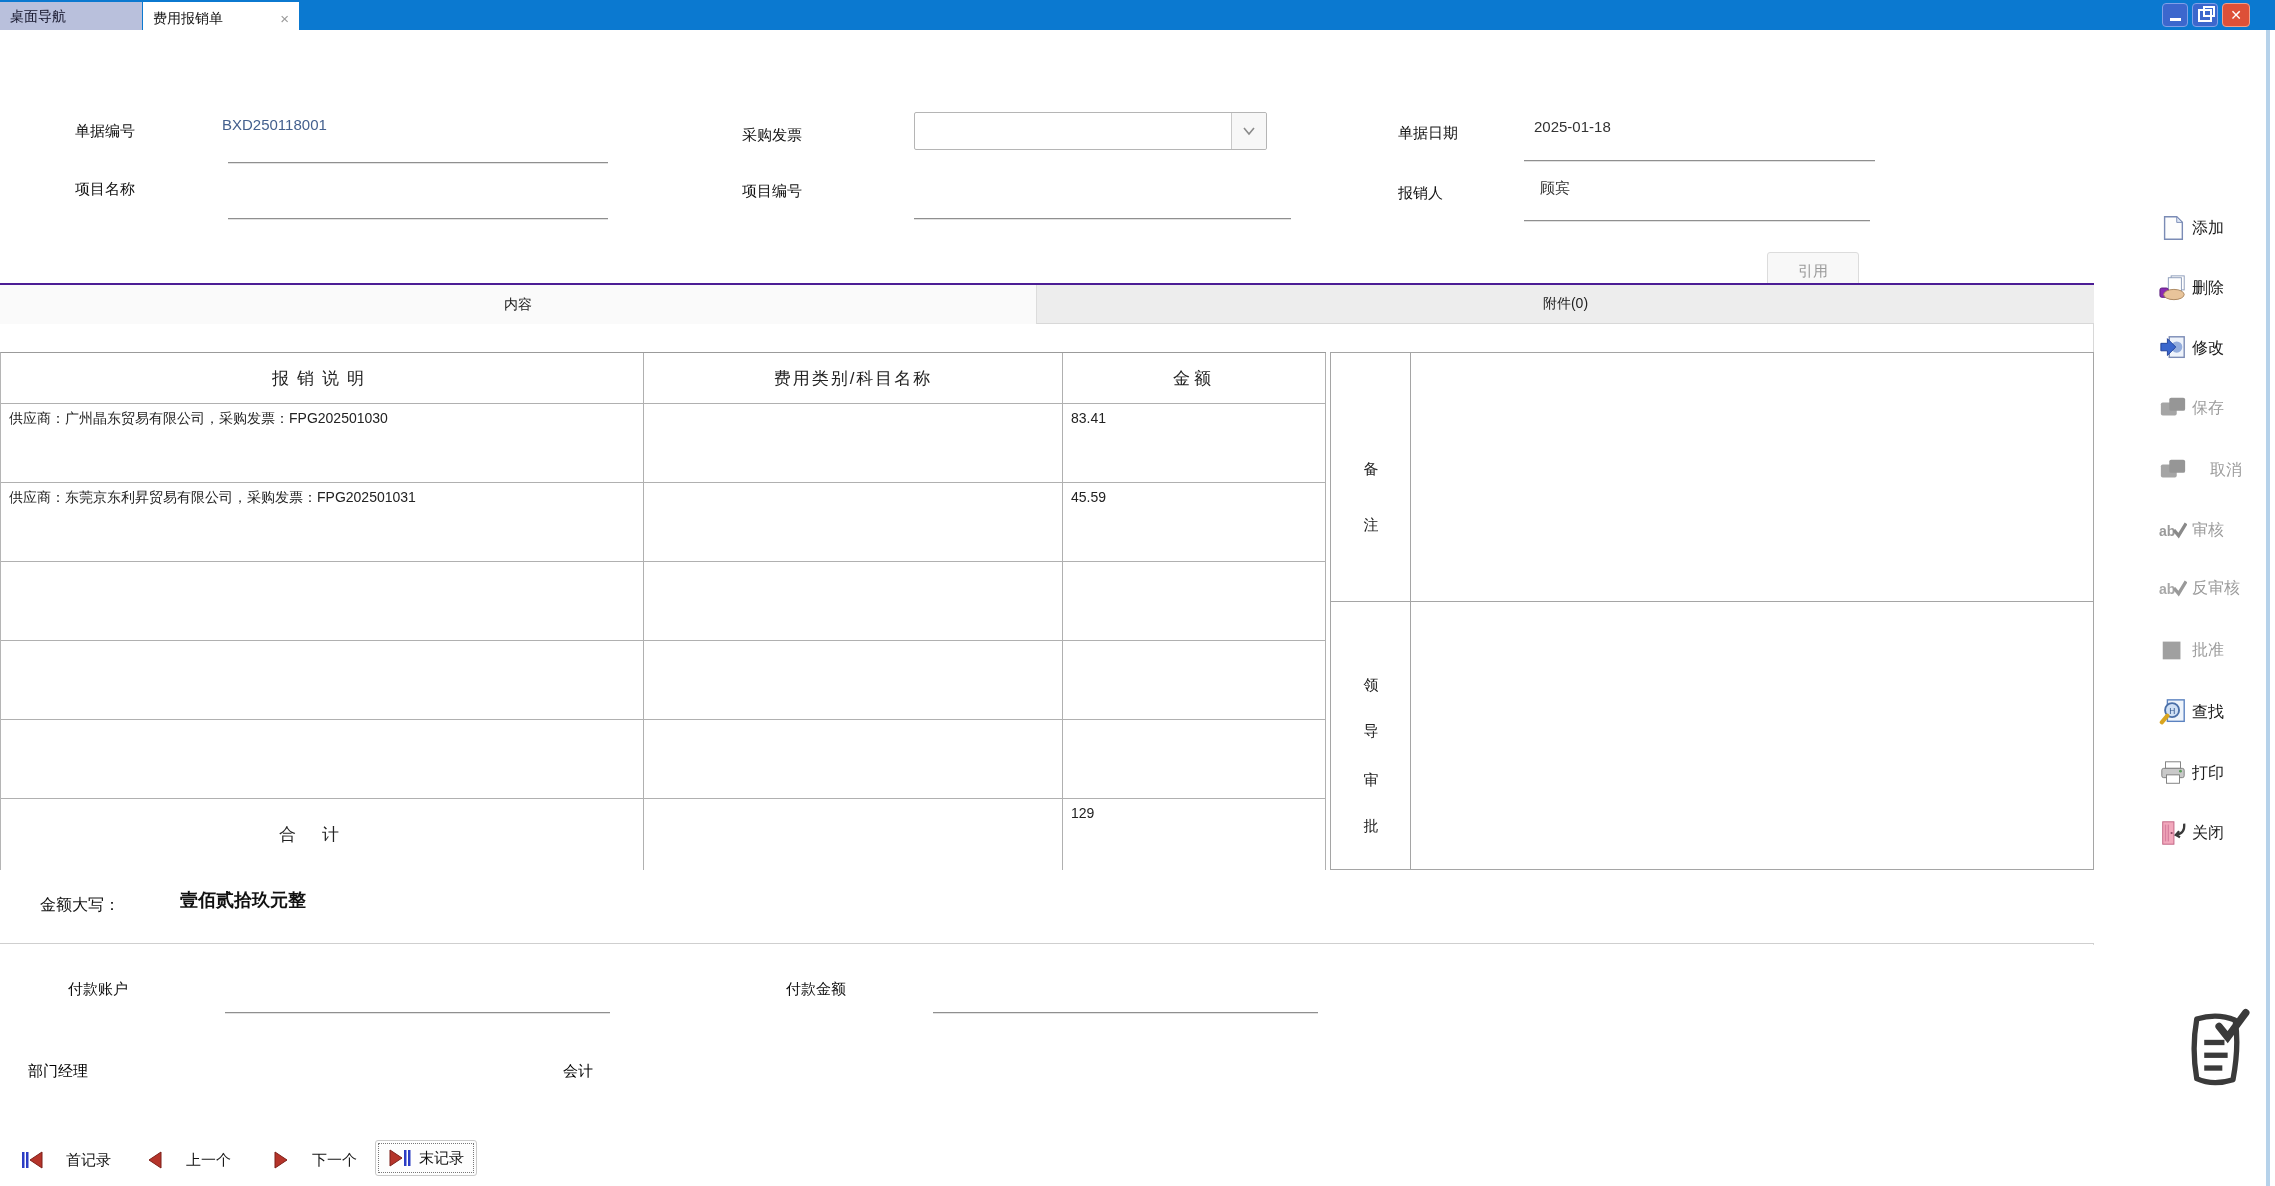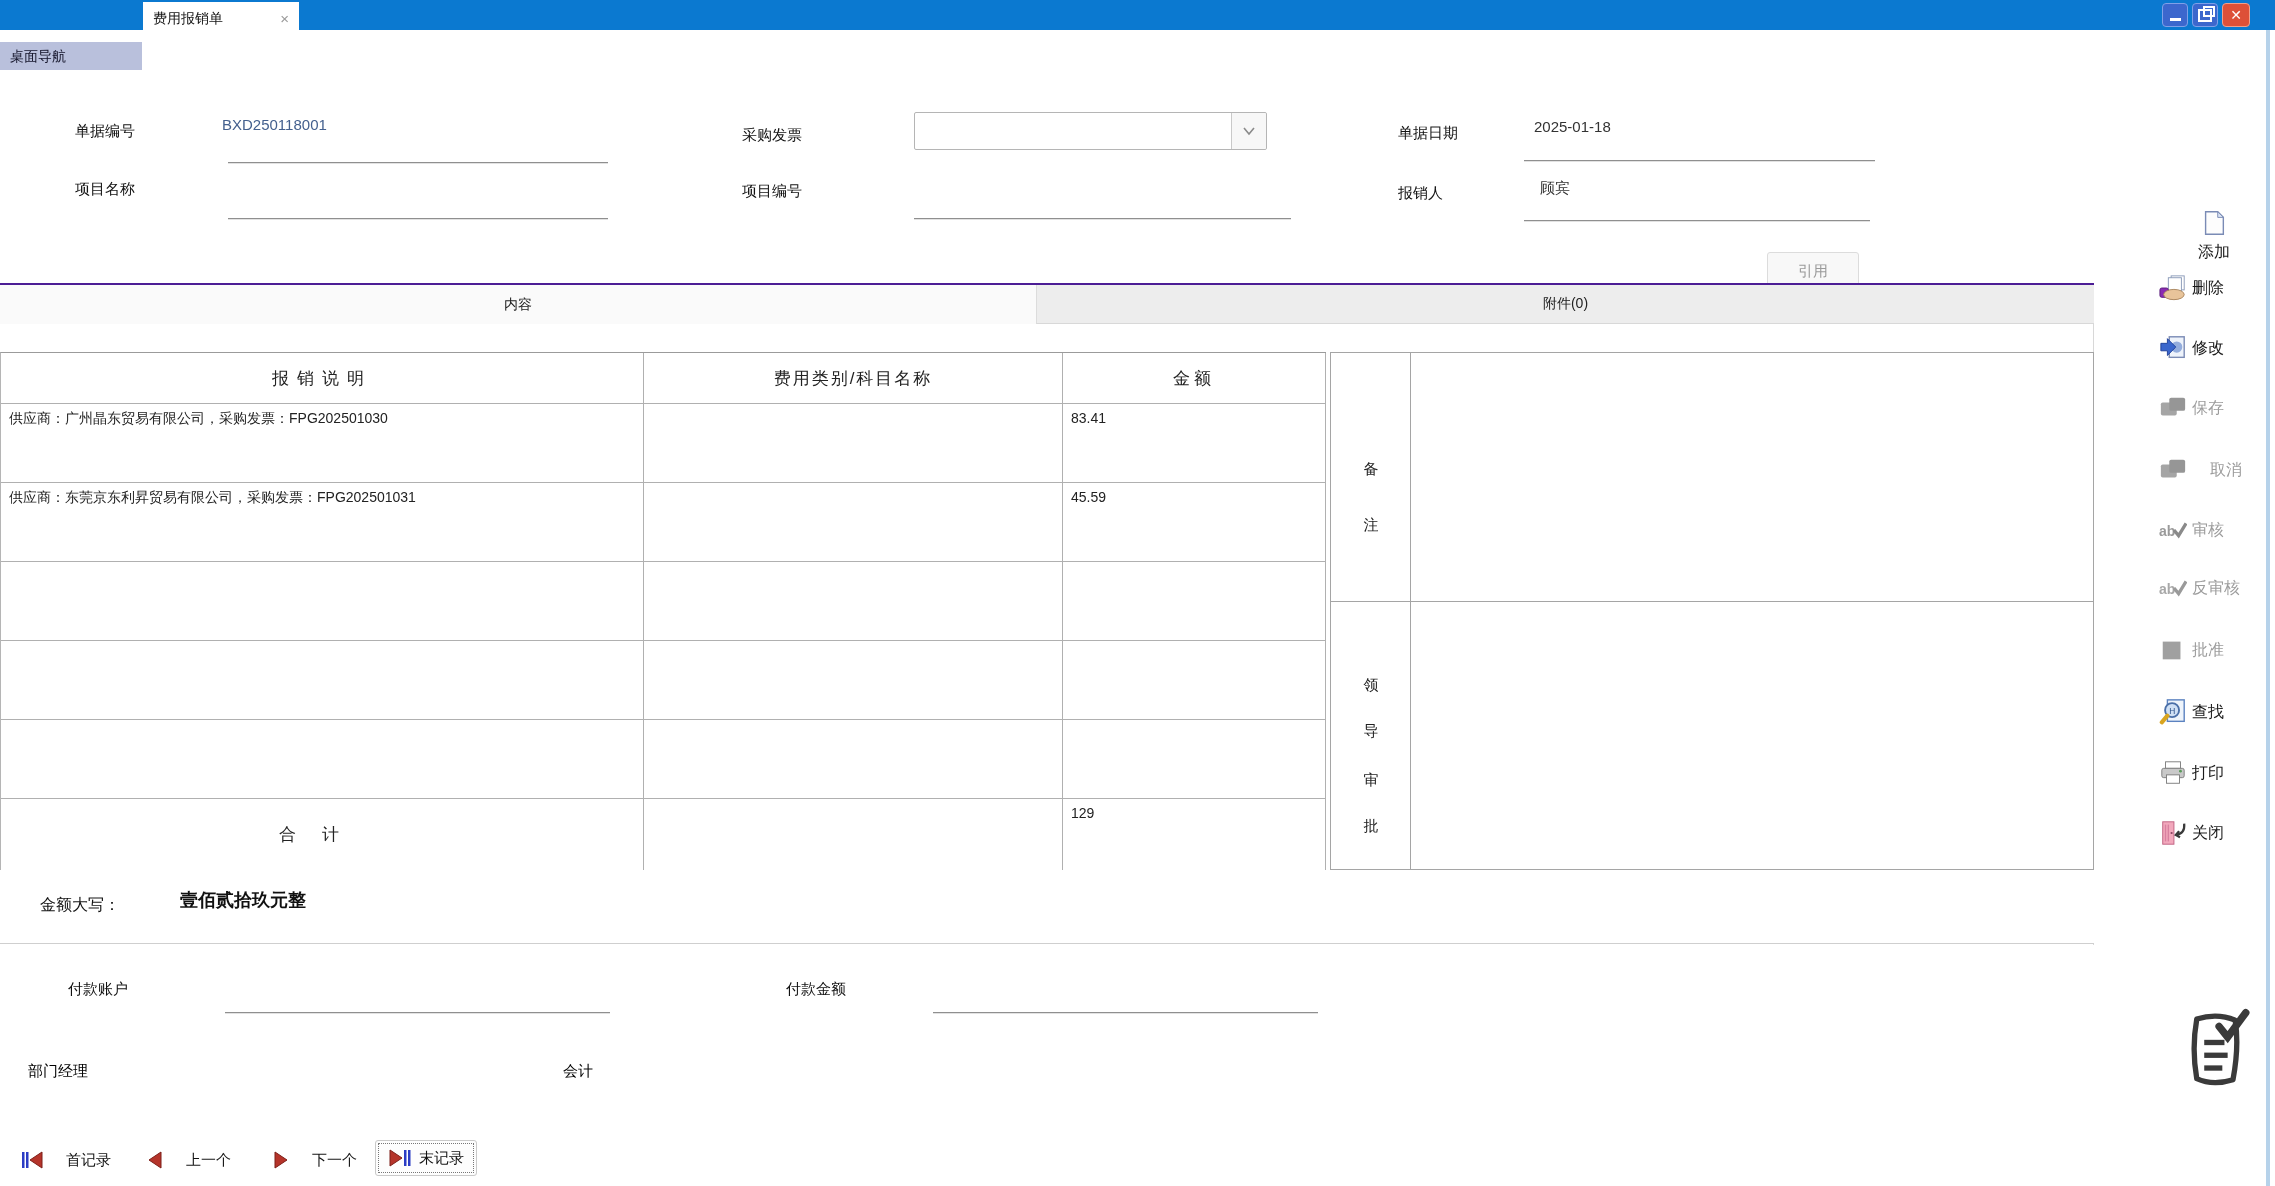--- a/index.html
+++ b/index.html
@@ -6,21 +6,21 @@
   body{
     width:2275px;height:1186px;position:relative;overflow:hidden;
     background:#ffffff;
     font-family:"Liberation Sans","DejaVu Sans",sans-serif;
     color:#111;
   }
   
   .titlebar{position:absolute;left:0;top:0;width:2275px;height:30px;background:#0b79d0;}
   .tab-desktop{
     position:absolute;left:0;top:2px;width:142px;height:28px;background:#b9c0dc;
-    font-size:14px;line-height:28px;padding-left:10px;box-sizing:border-box;color:#14142a;margin-top:40px;
+    font-size:14px;line-height:28px;padding-left:10px;box-sizing:border-box;color:#14142a;
   }
   .tab-doc{
     position:absolute;left:143px;top:2px;width:156px;height:33px;background:#ffffff;
     display:flex;align-items:center;padding:0 10px;box-sizing:border-box;font-size:14px;z-index:2;
   }
   .tab-doc .closex{margin-left:auto;color:#9a9a9a;font-size:15px;line-height:1;}
   .winbtn{position:absolute;top:3px;height:24px;border-radius:4px;box-sizing:border-box;display:flex;align-items:center;justify-content:center;}
   .winbtn.min{left:2162px;width:26px;background:#3c67cd;border:1px solid #7fa0e8;}
   .winbtn.restore{left:2192px;width:26px;background:#3c67cd;border:1px solid #7fa0e8;}
   .winbtn.close{left:2222px;width:28px;background:#dd5038;border:1px solid #f0a08c;color:#fff;font-size:14px;font-weight:bold;}
@@ -238,21 +238,21 @@
 </div>
 <div class="nav-last">
   <svg class="navsvg" width="24" height="22" viewBox="0 0 24 22">
     <polygon points="2,3 2,19 14,11" fill="#b5342a" stroke="#7d1f18"></polygon>
     <rect x="16" y="3" width="2.5" height="16" fill="#2b3cc4"></rect>
     <rect x="20" y="3" width="2.5" height="16" fill="#2b3cc4"></rect>
   </svg>
   <span>末记录</span>
 </div>
 
-<div class="tb-item" style="top:208px;flex-direction:column;">
+<div class="tb-item" style="top:208px;">
   <span class="tb-icon">
     <svg width="28" height="28" viewBox="0 0 30 30">
         <path d="M6 3 h13 l6 6 v18 H6 z" fill="#fdfdfd" stroke="#7a8bb5" stroke-width="1.5"></path>
         <path d="M19 3 l6 6 h-6 z" fill="#dde6f5" stroke="#7a8bb5"></path>
       </svg>
   </span>
   <span class="tb-label">添加</span>
 </div>
 <div class="tb-item" style="top:268px;">
   <span class="tb-icon">

